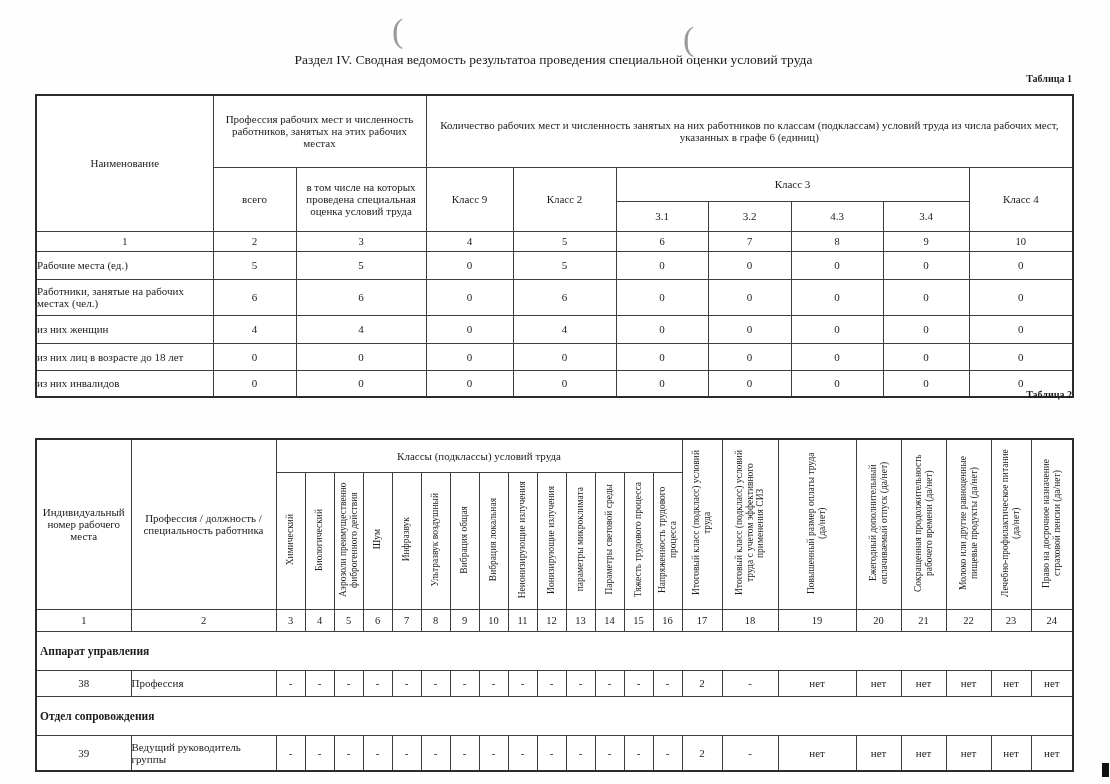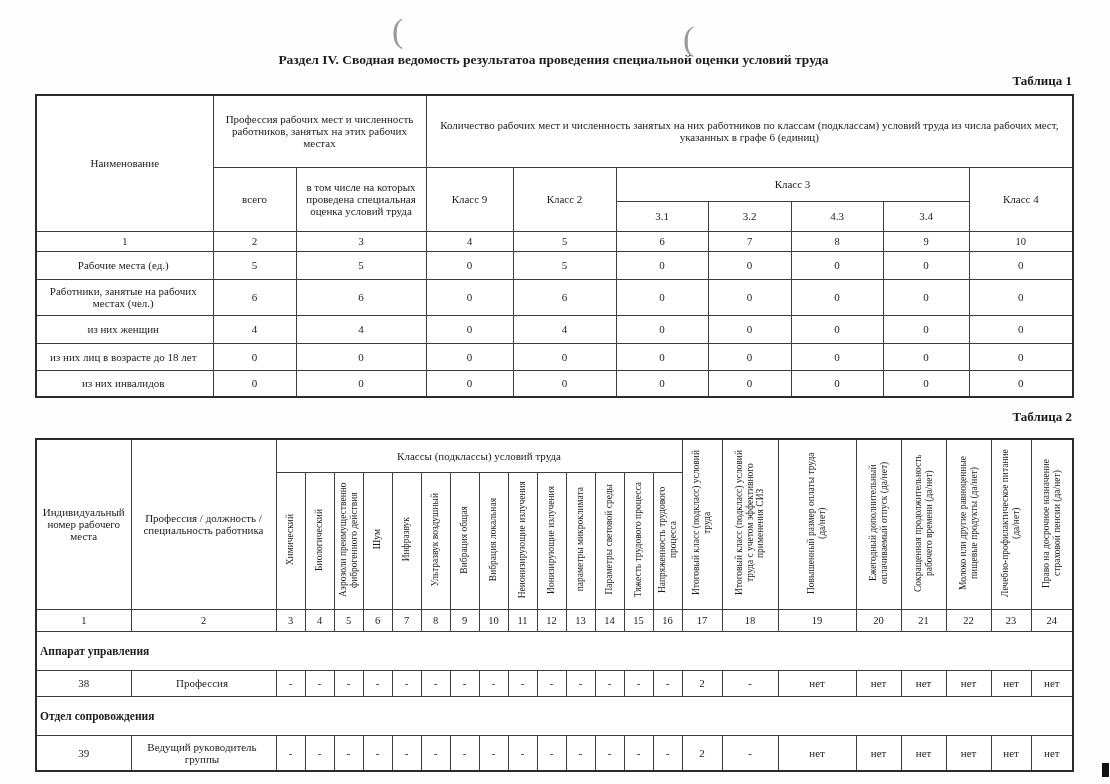--- a/index.html
+++ b/index.html
@@ -8,39 +8,39 @@
     width: 1110px; height: 784px;
     font-family: "Liberation Serif", serif;
     color: #1b1b1b;
     position: relative;
     overflow: hidden;
   }
   .page { position: absolute; inset: 0; background: #fefefe; }
 
   .doc-title {
     position: absolute; left: 35px; width: 1037px; top: 52px;
-    text-align: center; font-weight: bold; font-size: 13.5px;
+    text-align: center; font-weight: normal; font-size: 13.5px;
   }
   .tbl-caption {
     position: absolute; left: 35px; width: 1037px;
-    text-align: right; font-weight: bold; font-size: 13px;
+    text-align: right; font-weight: bold; font-size: 10px;
   }
   .cap1 { top: 73px; }
-  .cap2 { top: 409px; }
+  .cap2 { top: 389px; }
 
   table { border-collapse: collapse; table-layout: fixed; background: #fff; position: absolute; }
   td {
     border: 1px solid #3d3d3d;
     font-size: 11px; text-align: center; vertical-align: middle;
     padding: 1px 3px; overflow: hidden;
   }
   .t1 { left: 35px; top: 94px; width: 1037px; border: 2px solid #2b2b2b; }
   .t2 { left: 35px; top: 438px; width: 1037px; border: 2px solid #2b2b2b; }
 
-  .lbl { text-align: center; padding-left: 0; }
+  .lbl { text-align: left; padding-left: 0; }
   .sec { text-align: left; font-weight: bold; font-size: 11.5px; padding: 13px 3px; }
   .numrow td { font-size: 10.5px; padding: 0 1px; }
 
   .vc { padding: 3px 0; vertical-align: middle; }
   .vt {
     display: inline-block;
     writing-mode: vertical-rl;
     transform: rotate(180deg);
     font-size: 9.5px; line-height: 1.12;
     max-height: 128px;

